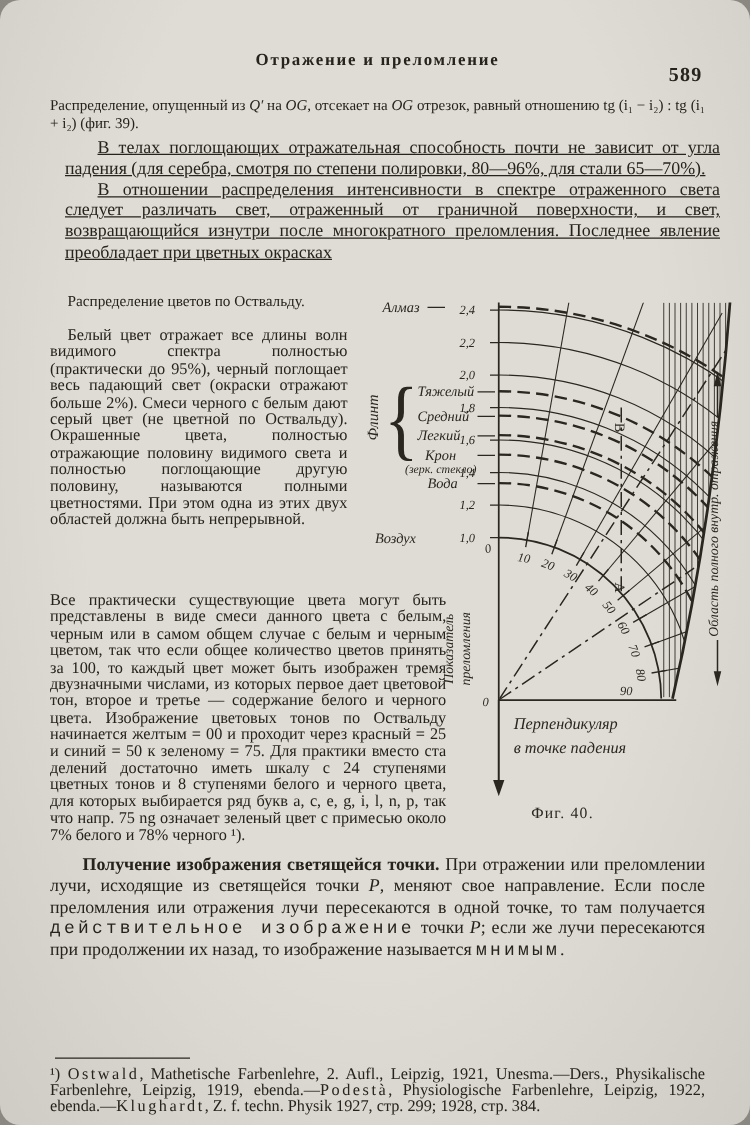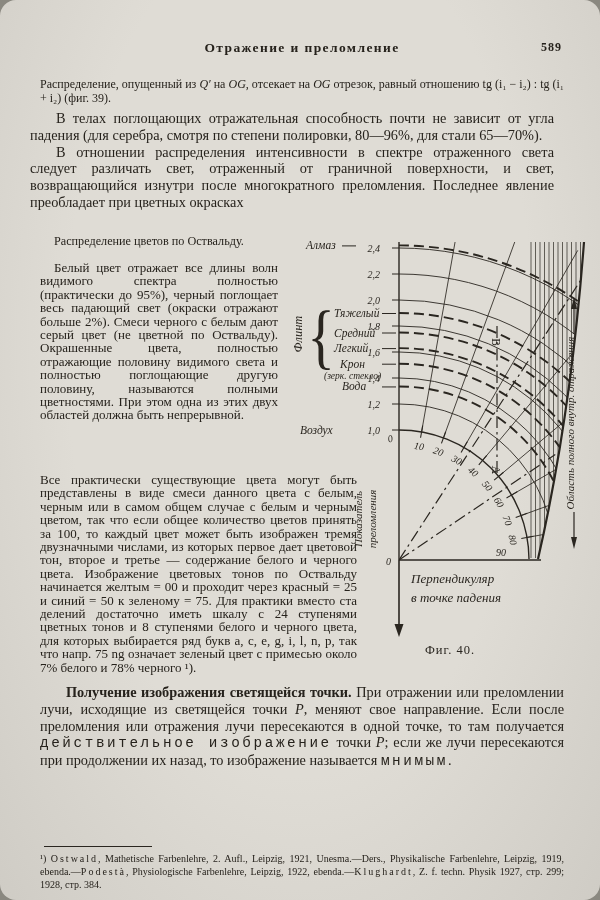--- a/index.html
+++ b/index.html
@@ -2,37 +2,37 @@
 <html><head>
 <meta charset="utf-8">
 <style>
   html,body{margin:0;padding:0;background:#8a8880;}
   .page{position:relative;width:600px;height:900px;overflow:hidden;
         background:radial-gradient(ellipse at 50% 38%, #dfdcd5 55%, #cfccc5 100%);
         font-family:"Liberation Serif","DejaVu Serif",serif;color:#26221c;border-radius:16px;}
   .abs{position:absolute;}
   .hdr{top:40px;left:40px;width:524px;text-align:center;font-weight:bold;
        font-size:13.5px;letter-spacing:1.4px;}
-  .pagenum{position:absolute;right:2px;top:0;font-size:12px;font-weight:bold;letter-spacing:1px;}
+  .pagenum{position:absolute;right:2px;top:12px;font-size:16px;font-weight:bold;letter-spacing:1px;}
   .note{top:77px;left:40px;width:524px;font-size:12px;line-height:14.4px;text-align:justify;}
-  .upper{top:110px;left:30px;width:524px;}
+  .upper{top:110px;left:52px;width:524px;text-decoration:underline;}
   .main{font-size:14.3px;line-height:16.8px;text-align:justify;}
   .para{text-indent:26px;margin:0;}
   .colA{top:232px;left:40px;width:238px;}
   .tail{font-size:14.2px;line-height:16.6px;text-align:justify;text-indent:0;}
   .osthead{font-size:12.2px;font-weight:normal;line-height:13.8px;text-align:justify;
            text-indent:14px;margin-top:3px;}
   .smalltext{font-size:13px;line-height:13.4px;text-align:justify;text-indent:14px;margin-top:11px;}
   .colB{top:462px;left:40px;width:317px;}
   .colB .smalltext{text-indent:0;}
   .lower{top:684px;left:40px;width:524px;}
   .lead{font-weight:bold;}
   .sp{letter-spacing:2.6px;font-family:Liberation Mono, monospace;}
   .fnrule{top:846px;left:44px;width:108px;border-top:1.5px solid #2a2620;height:0;}
-  .fn{top:852px;left:40px;width:524px;font-size:10px;line-height:13px;text-align:justify;}
+  .fn{top:852px;left:40px;width:524px;font-size:13px;line-height:13px;text-align:justify;}
   .spname{letter-spacing:2px;}
   .fig{left:290px;top:230px;}
   i{font-style:italic;}
 </style>
 </head>
 <body>
 
 <div class="page">
 
   <div class="abs hdr">

